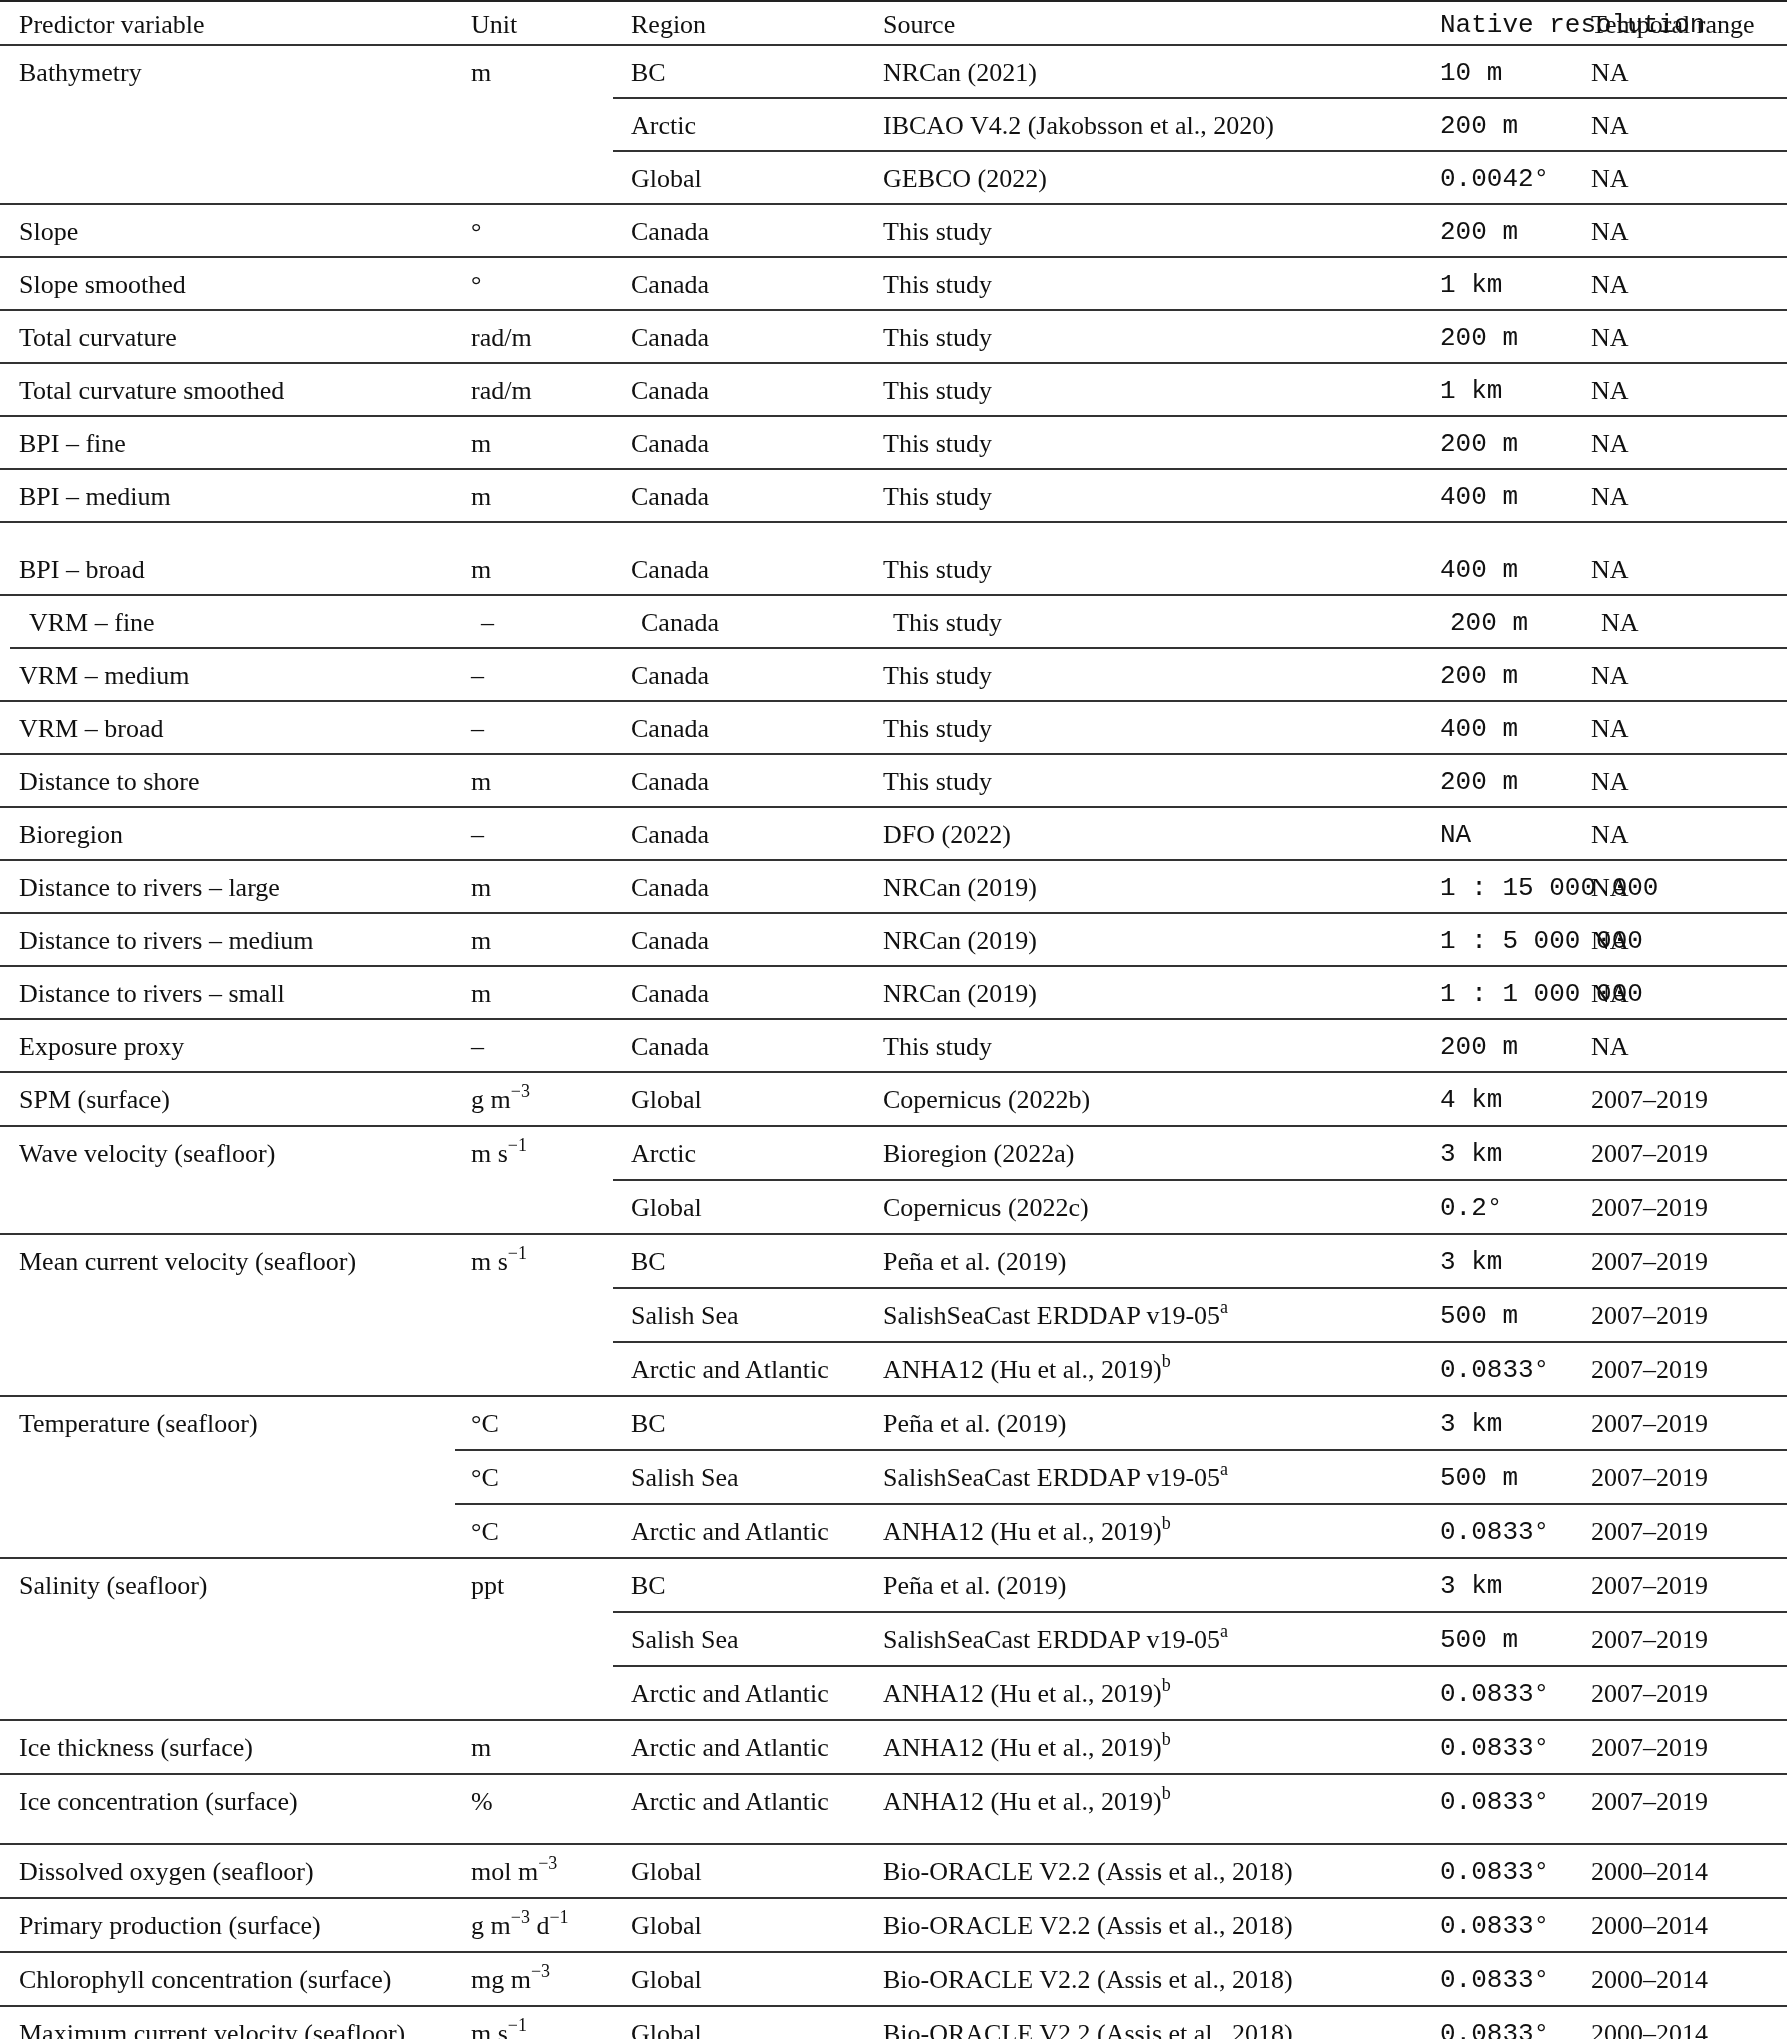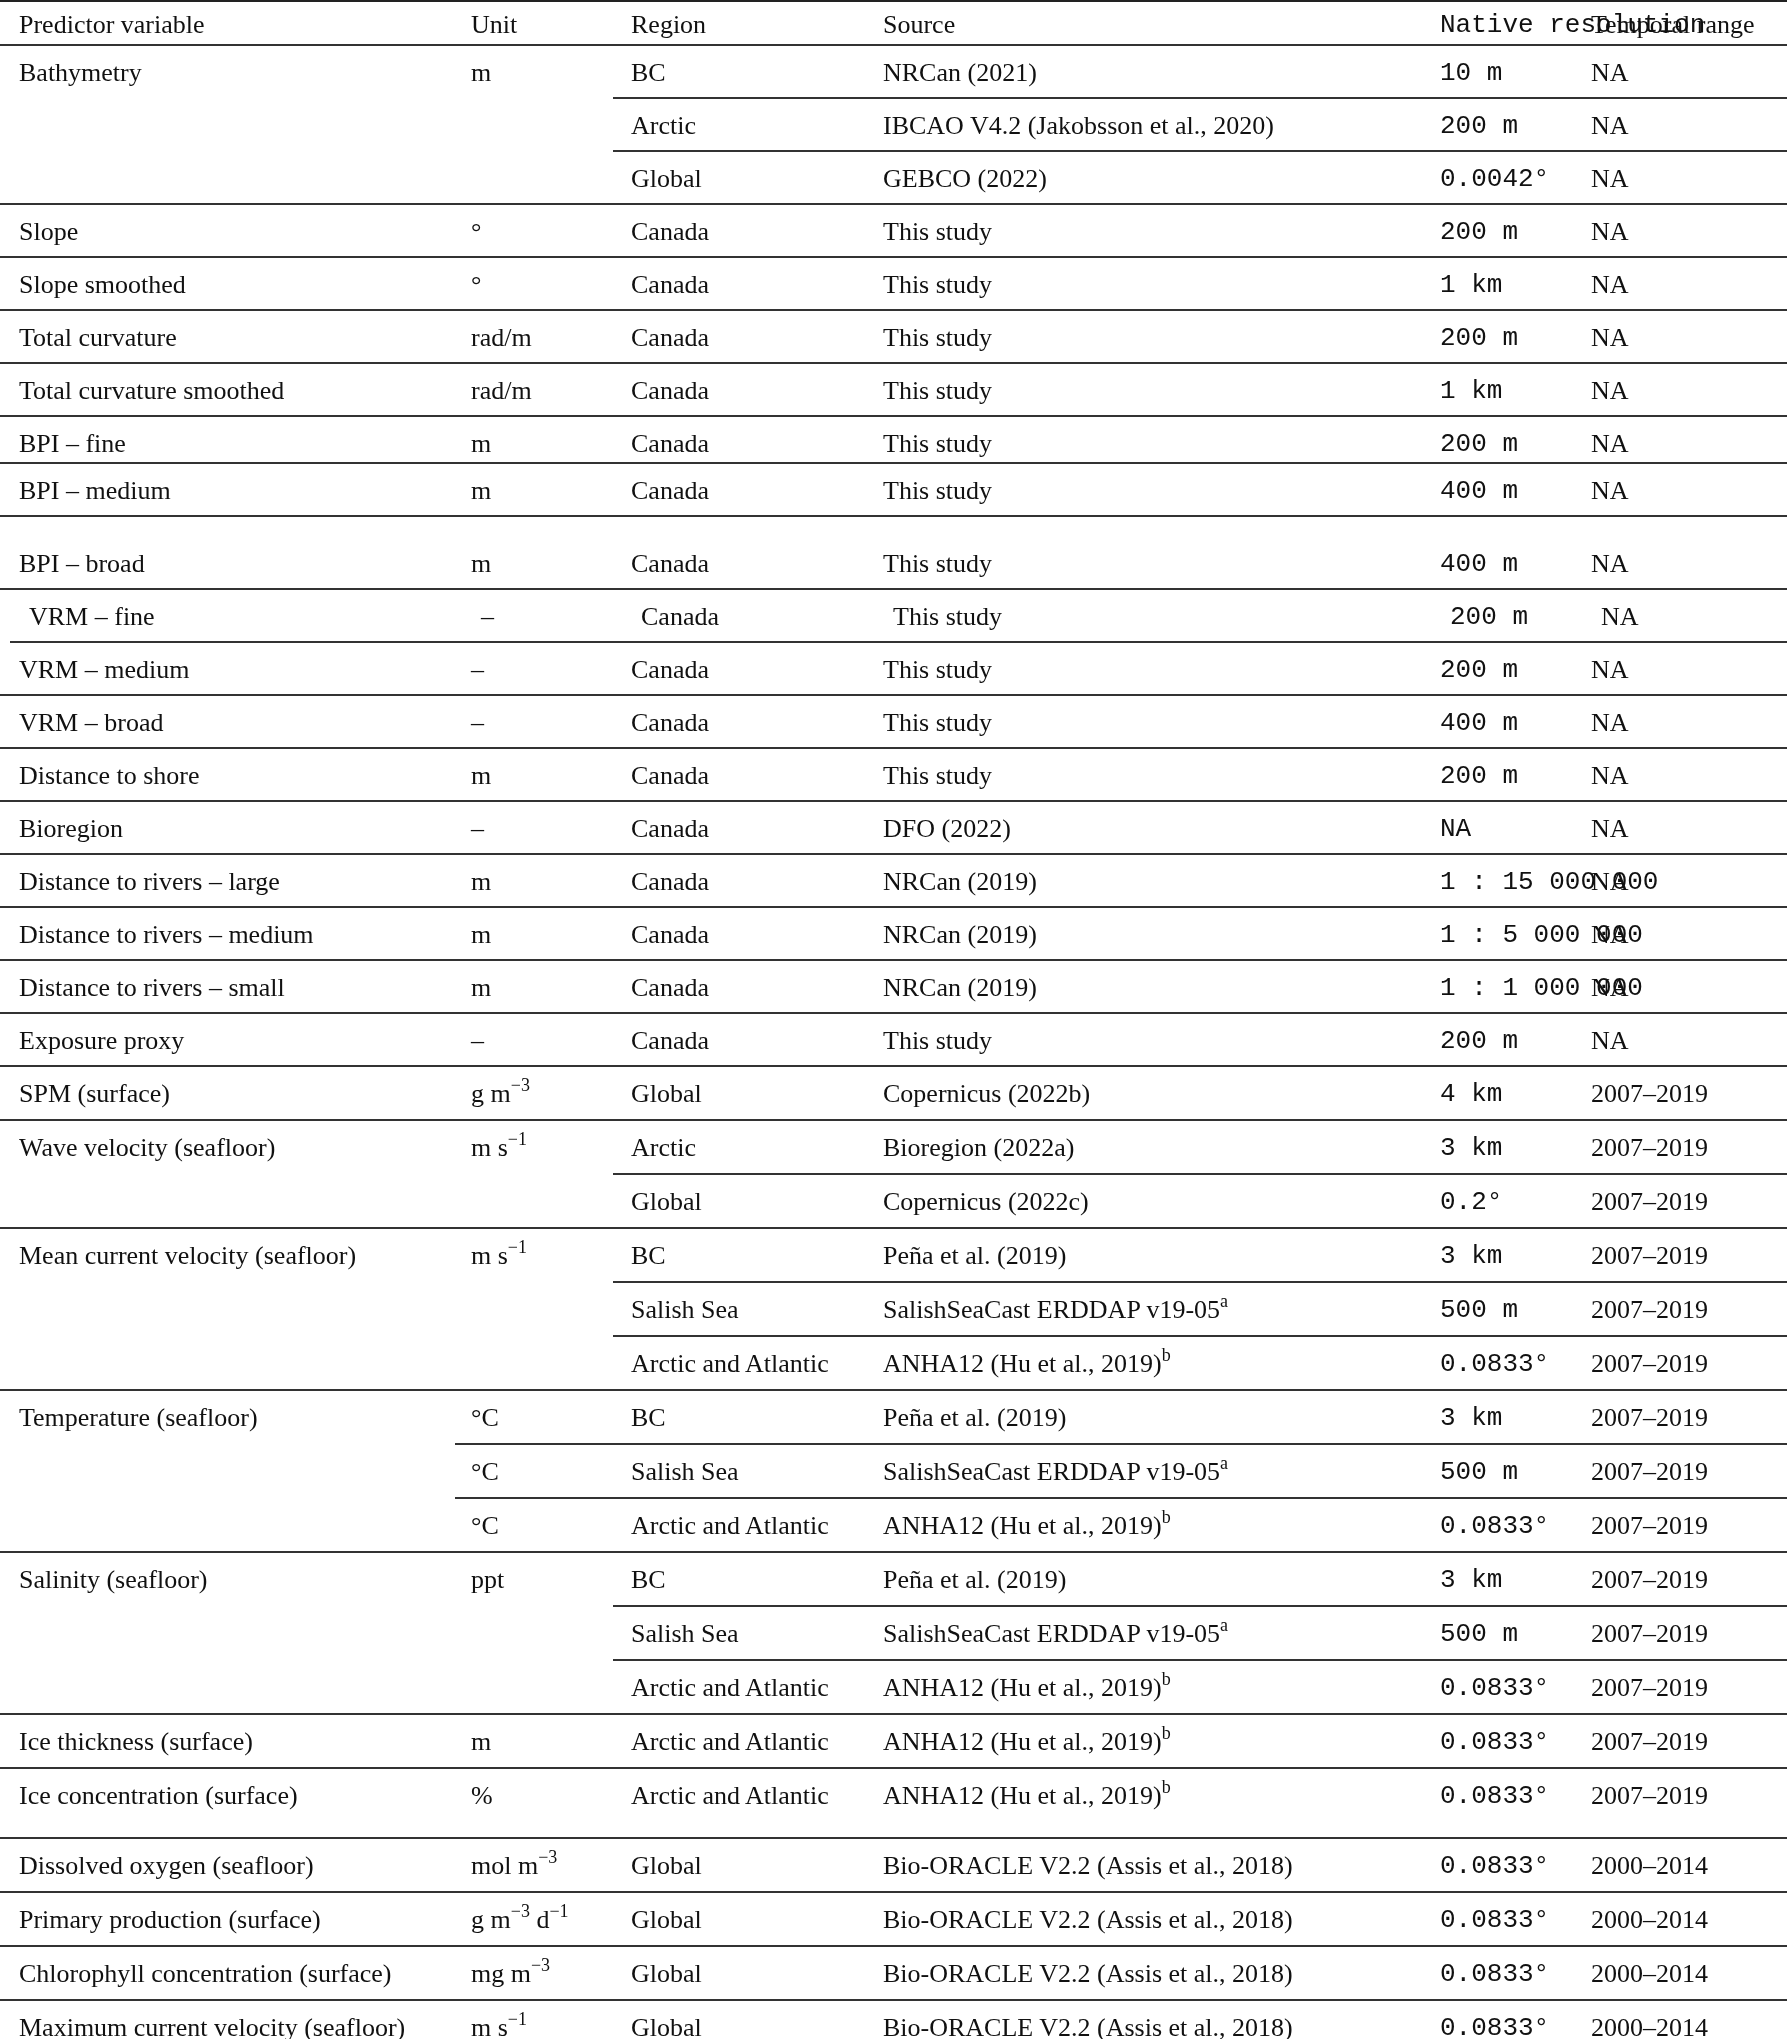--- a/index.html
+++ b/index.html
@@ -86,21 +86,21 @@
       </div>
       <div class="row" style="height: 53px;">
         <div class="cell c0">Total curvature smoothed</div>
         <div class="cell c1"><span>rad/m</span></div>
         <div class="cell c2">Canada</div>
         <div class="cell c3"><span>This study</span></div>
         <div class="cell c4">1 km</div>
         <div class="cell c5">NA</div>
         <div class="line" style="left: 0px;"></div>
       </div>
-      <div class="row" style="height: 47px; border-radius: 13px;">
+      <div class="row" style="height: 53px; border-radius: 13px;">
         <div class="cell c0">BPI – fine</div>
         <div class="cell c1"><span>m</span></div>
         <div class="cell c2">Canada</div>
         <div class="cell c3"><span>This study</span></div>
         <div class="cell c4">200 m</div>
         <div class="cell c5">NA</div>
         <div class="line" style="left: 0px;"></div>
       </div>
       <div class="row" style="height: 53px;">
         <div class="cell c0">BPI – medium</div>

